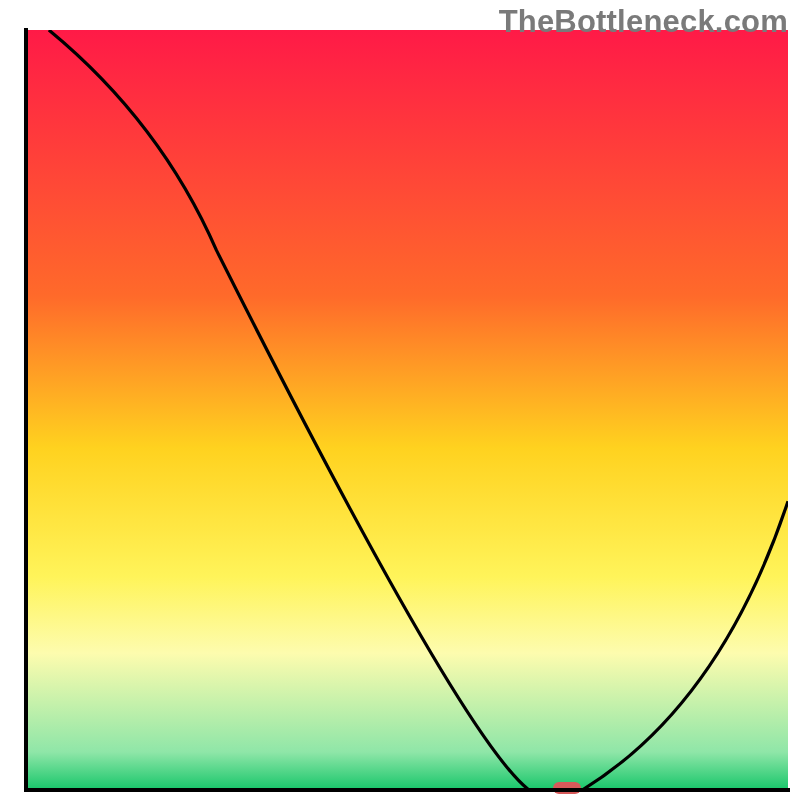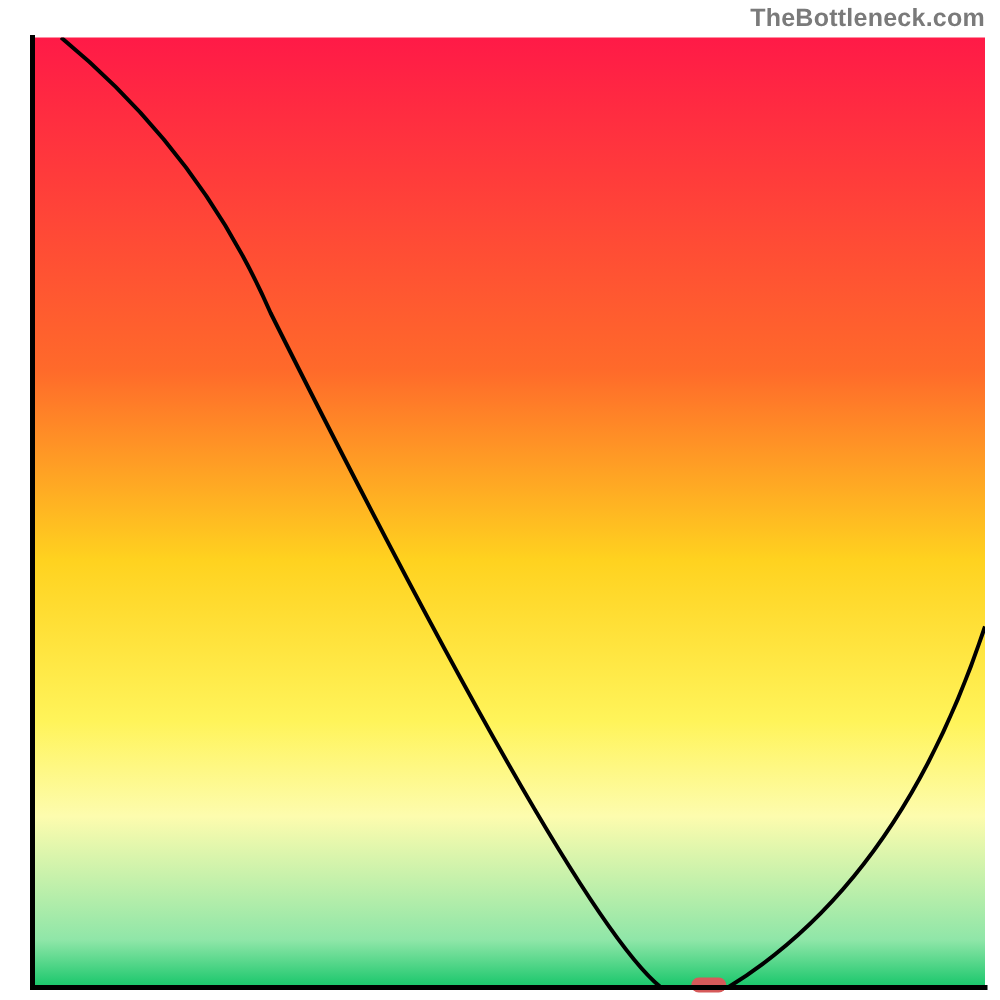--- a/index.html
+++ b/index.html
@@ -14,21 +14,21 @@
   .frame {
     position: relative;
     width: 800px;
     height: 800px;
     box-sizing: border-box;
   }
   .watermark {
     position: absolute;
     top: 4px;
     right: 12px;
-    font-size: 20px;
+    font-size: 31px;
     font-weight: 600;
     color: #7a7a7a;
     letter-spacing: 0.2px;
     z-index: 10;
   }
   svg.chart {
     position: absolute;
     top: 0;
     left: 0;
     width: 800px;

